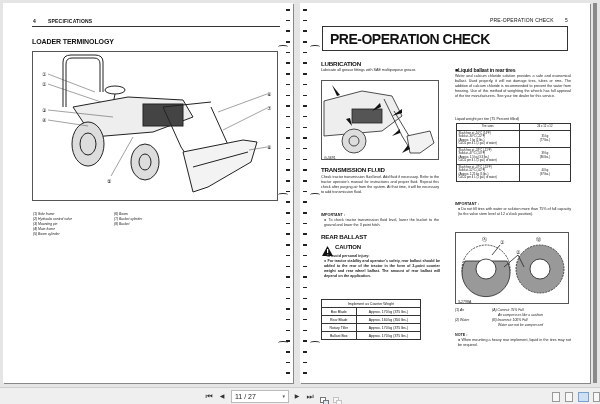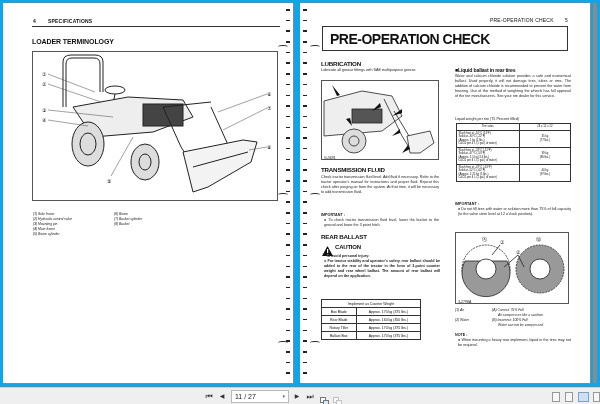--- a/index.html
+++ b/index.html
@@ -1,17 +1,17 @@
 <!DOCTYPE html>
 <html><head>
 <meta charset="utf-8">
 <style>
   * { box-sizing: border-box; margin: 0; padding: 0; }
   html, body { width: 600px; height: 404px; overflow: hidden; background: #a9a9a9; font-family: "Liberation Sans", sans-serif; color: #111; }
-  .viewer { position: relative; width: 600px; height: 404px; background: #0ea5e9; padding-left: 38px; }
+  .viewer { position: relative; width: 600px; height: 404px; background: #e5e5e5; padding-left: 38px; }
   .page { position: absolute; top: 3px; background: #fff; height: 380px; overflow: hidden; }
   .page.left { left: 3px; width: 290px; box-shadow: 1px 1px 0 #888; }
   .page.right { left: 300px; width: 290px; box-shadow: 1px 1px 0 #888; }
   .spine { position: absolute; top: 0; width: 10px; height: 380px; }
   .spine.l { right: 0; }
   .spine.r { left: 0; }
   .spine i { display: block; width: 4px; height: 1.5px; background: #222; margin: 0 0 9.2px 3px; }
   .spine i:first-child { margin-top: 6px; }
   .curl { position: absolute; width: 10px; height: 4px; border-top: 1.5px solid #222; border-radius: 50% 50% 0 0; }
 

